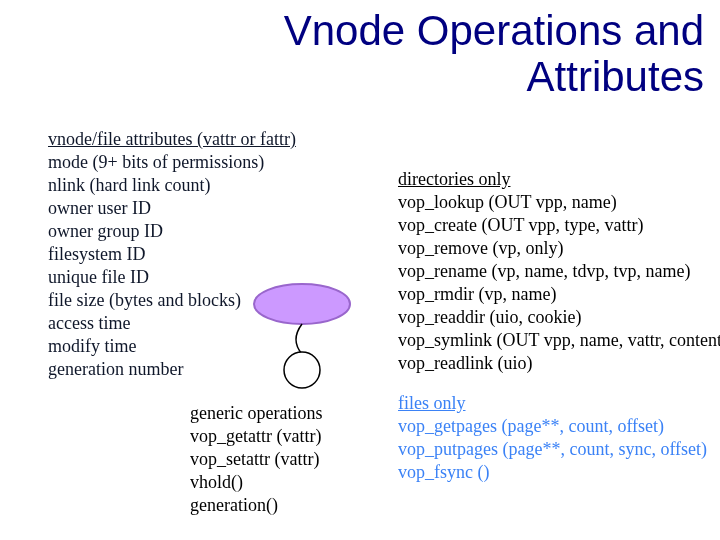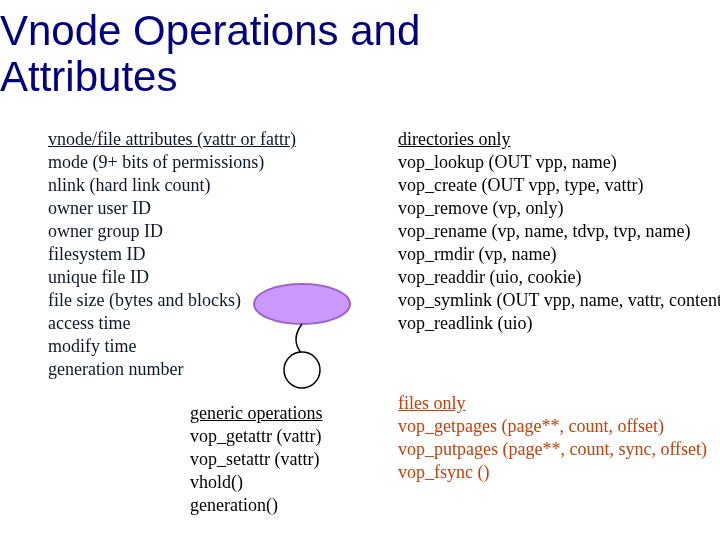--- a/index.html
+++ b/index.html
@@ -14,21 +14,21 @@
   .slide {
     position: relative;
     width: 720px;
     height: 540px;
   }
   .title {
     position: absolute;
     top: 8px;
     left: 0;
     width: 704px;
-    text-align: left;
+    text-align: right;
     font-family: "Comic Sans MS", "Comic Sans", cursive, sans-serif;
     color: #000080;
     font-size: 42px;
     line-height: 1.1;
   }
   .attrs {
     position: absolute;
     left: 48px;
     top: 128px;
     width: 300px;
@@ -39,39 +39,39 @@
   .attrs .hdr { text-decoration: underline; }
   .generic {
     position: absolute;
     left: 190px;
     top: 402px;
     width: 200px;
     font-size: 18px;
     line-height: 1.28;
     color: #000;
   }
-  .generic .hdr { text-decoration: underline; }
+  .generic .hdr { }
   .dirs {
     position: absolute;
     left: 398px;
     top: 128px;
     width: 320px;
     font-size: 18px;
     line-height: 1.28;
     color: #000;
   }
-  .dirs .hdr { text-decoration: underline; }
+  .dirs .hdr { text-decoration: underline; margin-top: 40px; }
   .files {
     position: absolute;
     left: 398px;
     top: 392px;
     width: 320px;
     font-size: 18px;
     line-height: 1.28;
-    color: #c2410c;
+    color: #3b82f6;
   }
   .files .hdr { text-decoration: underline; }
   .yoyo {
     position: absolute;
     left: 250px;
     top: 282px;
     width: 110px;
     height: 110px;
   }
   .yoyo svg { display: block; }

